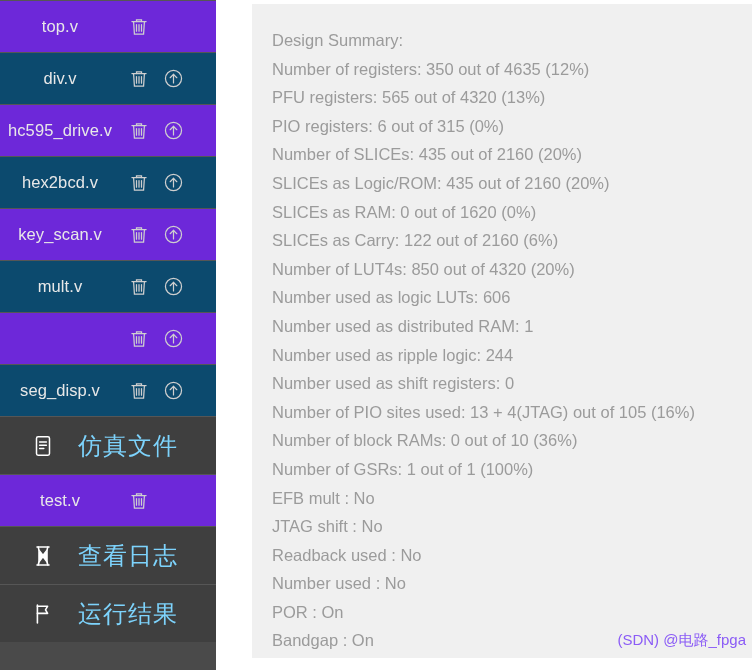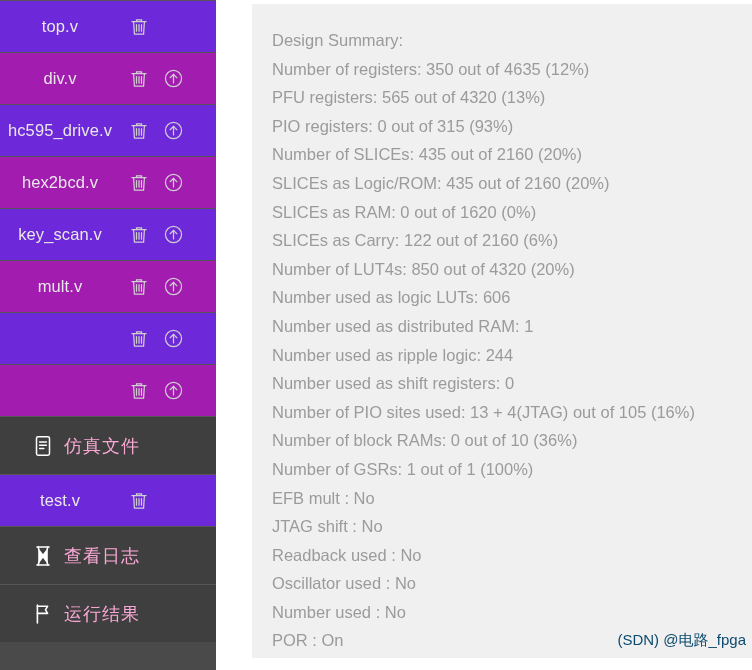--- a/index.html
+++ b/index.html
@@ -38,21 +38,21 @@
     box-sizing: border-box;
     display: flex;
     align-items: center;
     justify-content: flex-end;
     padding-right: 14px;
     border-top: 1px solid #565656;
     background: #6d28d9;
     position: relative;
   }
   .file-row.alt {
-    background: #a21caf;
+    background: #0c4a6e;
   }
   .file-row .fname {
     color: #e8e8e8;
     font-size: 16.5px;
     letter-spacing: .1px;
     white-space: nowrap;
     flex: 1 1 auto;
     text-align: center;
     padding-right: 4px;
     overflow: visible;
@@ -88,23 +88,23 @@
   }
   .sec-row .sec-ico {
     width: 26px;
     height: 26px;
     display: inline-flex;
     align-items: center;
     justify-content: center;
     flex: 0 0 26px;
   }
   .sec-row .sec-label {
-    color: #f9a8d4;
-    font-size: 18px;
-    margin-left: 8px;
+    color: #7dd3fc;
+    font-size: 24px;
+    margin-left: 22px;
     letter-spacing: 1px;
     white-space: nowrap;
   }
 
   
   .content-wrap {
     flex: 1 1 auto;
     height: 670px;
     background: #ffffff;
     position: relative;
@@ -126,21 +126,21 @@
     font-size: 16.5px;
     line-height: 28.6px;
     white-space: nowrap;
     font-family: "Liberation Sans", "DejaVu Sans", sans-serif;
   }
 
   .watermark {
     position: absolute;
     right: 6px;
     bottom: 8px;
-    color: #0c4a6e;
+    color: #8b5cf6;
     font-size: 15px;
     white-space: nowrap;
     pointer-events: none;
   }
 </style>
 </head>
 <body>
 
 <div class="app">
 
@@ -272,20 +272,21 @@
           <span class="ico">
             <svg width="21" height="21" viewBox="0 0 24 24" fill="none" stroke="#cfcfcf" stroke-width="1.4" stroke-linecap="round">
               <circle cx="12" cy="12" r="9.2"></circle>
               <path d="M12 17V7.4"></path>
               <path d="M8.2 11.1L12 7.2l3.8 3.9"></path>
             </svg>
           </span>
         </span>
       </div>
       <div class="file-row alt">
+        <span class="fname">seg_disp.v</span>
         <span class="acts">
           <span class="ico">
             <svg width="20" height="20" viewBox="0 0 24 24" fill="none" stroke="#cfcfcf" stroke-width="1.5" stroke-linecap="round">
               <path d="M3.5 5.5h17"></path>
               <path d="M5.5 5.5l1 15h11l1-15"></path>
               <path d="M9 9v8M12 9v8M15 9v8"></path>
               <path d="M9 5.5V3.5h6v2"></path>
             </svg>
           </span>
           <span class="ico">
@@ -341,37 +342,36 @@
         <span class="sec-label">运行结果</span>
       </div>
     </div>
 
   <div class="content-wrap">
     <div class="log-panel" id="log-panel">
 
       <div class="log-line">Design Summary:</div>
         <div class="log-line">Number of registers: 350 out of 4635 (12%)</div>
         <div class="log-line">PFU registers: 565 out of 4320 (13%)</div>
-        <div class="log-line">PIO registers: 0 out of 315 (93%)</div>
+        <div class="log-line">PIO registers: 6 out of 315 (0%)</div>
         <div class="log-line">Number of SLICEs: 435 out of 2160 (20%)</div>
         <div class="log-line">SLICEs as Logic/ROM: 435 out of 2160 (20%)</div>
         <div class="log-line">SLICEs as RAM: 0 out of 1620 (0%)</div>
         <div class="log-line">SLICEs as Carry: 122 out of 2160 (6%)</div>
         <div class="log-line">Number of LUT4s: 850 out of 4320 (20%)</div>
         <div class="log-line">Number used as logic LUTs: 606</div>
         <div class="log-line">Number used as distributed RAM: 1</div>
         <div class="log-line">Number used as ripple logic: 244</div>
         <div class="log-line">Number used as shift registers: 0</div>
         <div class="log-line">Number of PIO sites used: 13 + 4(JTAG) out of 105 (16%)</div>
         <div class="log-line">Number of block RAMs: 0 out of 10 (36%)</div>
         <div class="log-line">Number of GSRs: 1 out of 1 (100%)</div>
         <div class="log-line">EFB mult : No</div>
         <div class="log-line">JTAG shift : No</div>
         <div class="log-line">Readback used : No</div>
-        <div class="log-line">Oscillator used : No</div>
         <div class="log-line">Number used : No</div>
         <div class="log-line">POR : On</div>
         <div class="log-line">Bandgap : On</div>
         <div class="watermark">(SDN) @电路_fpga</div>
     </div>
   </div>
 
 </div>
 
 </body></html>

